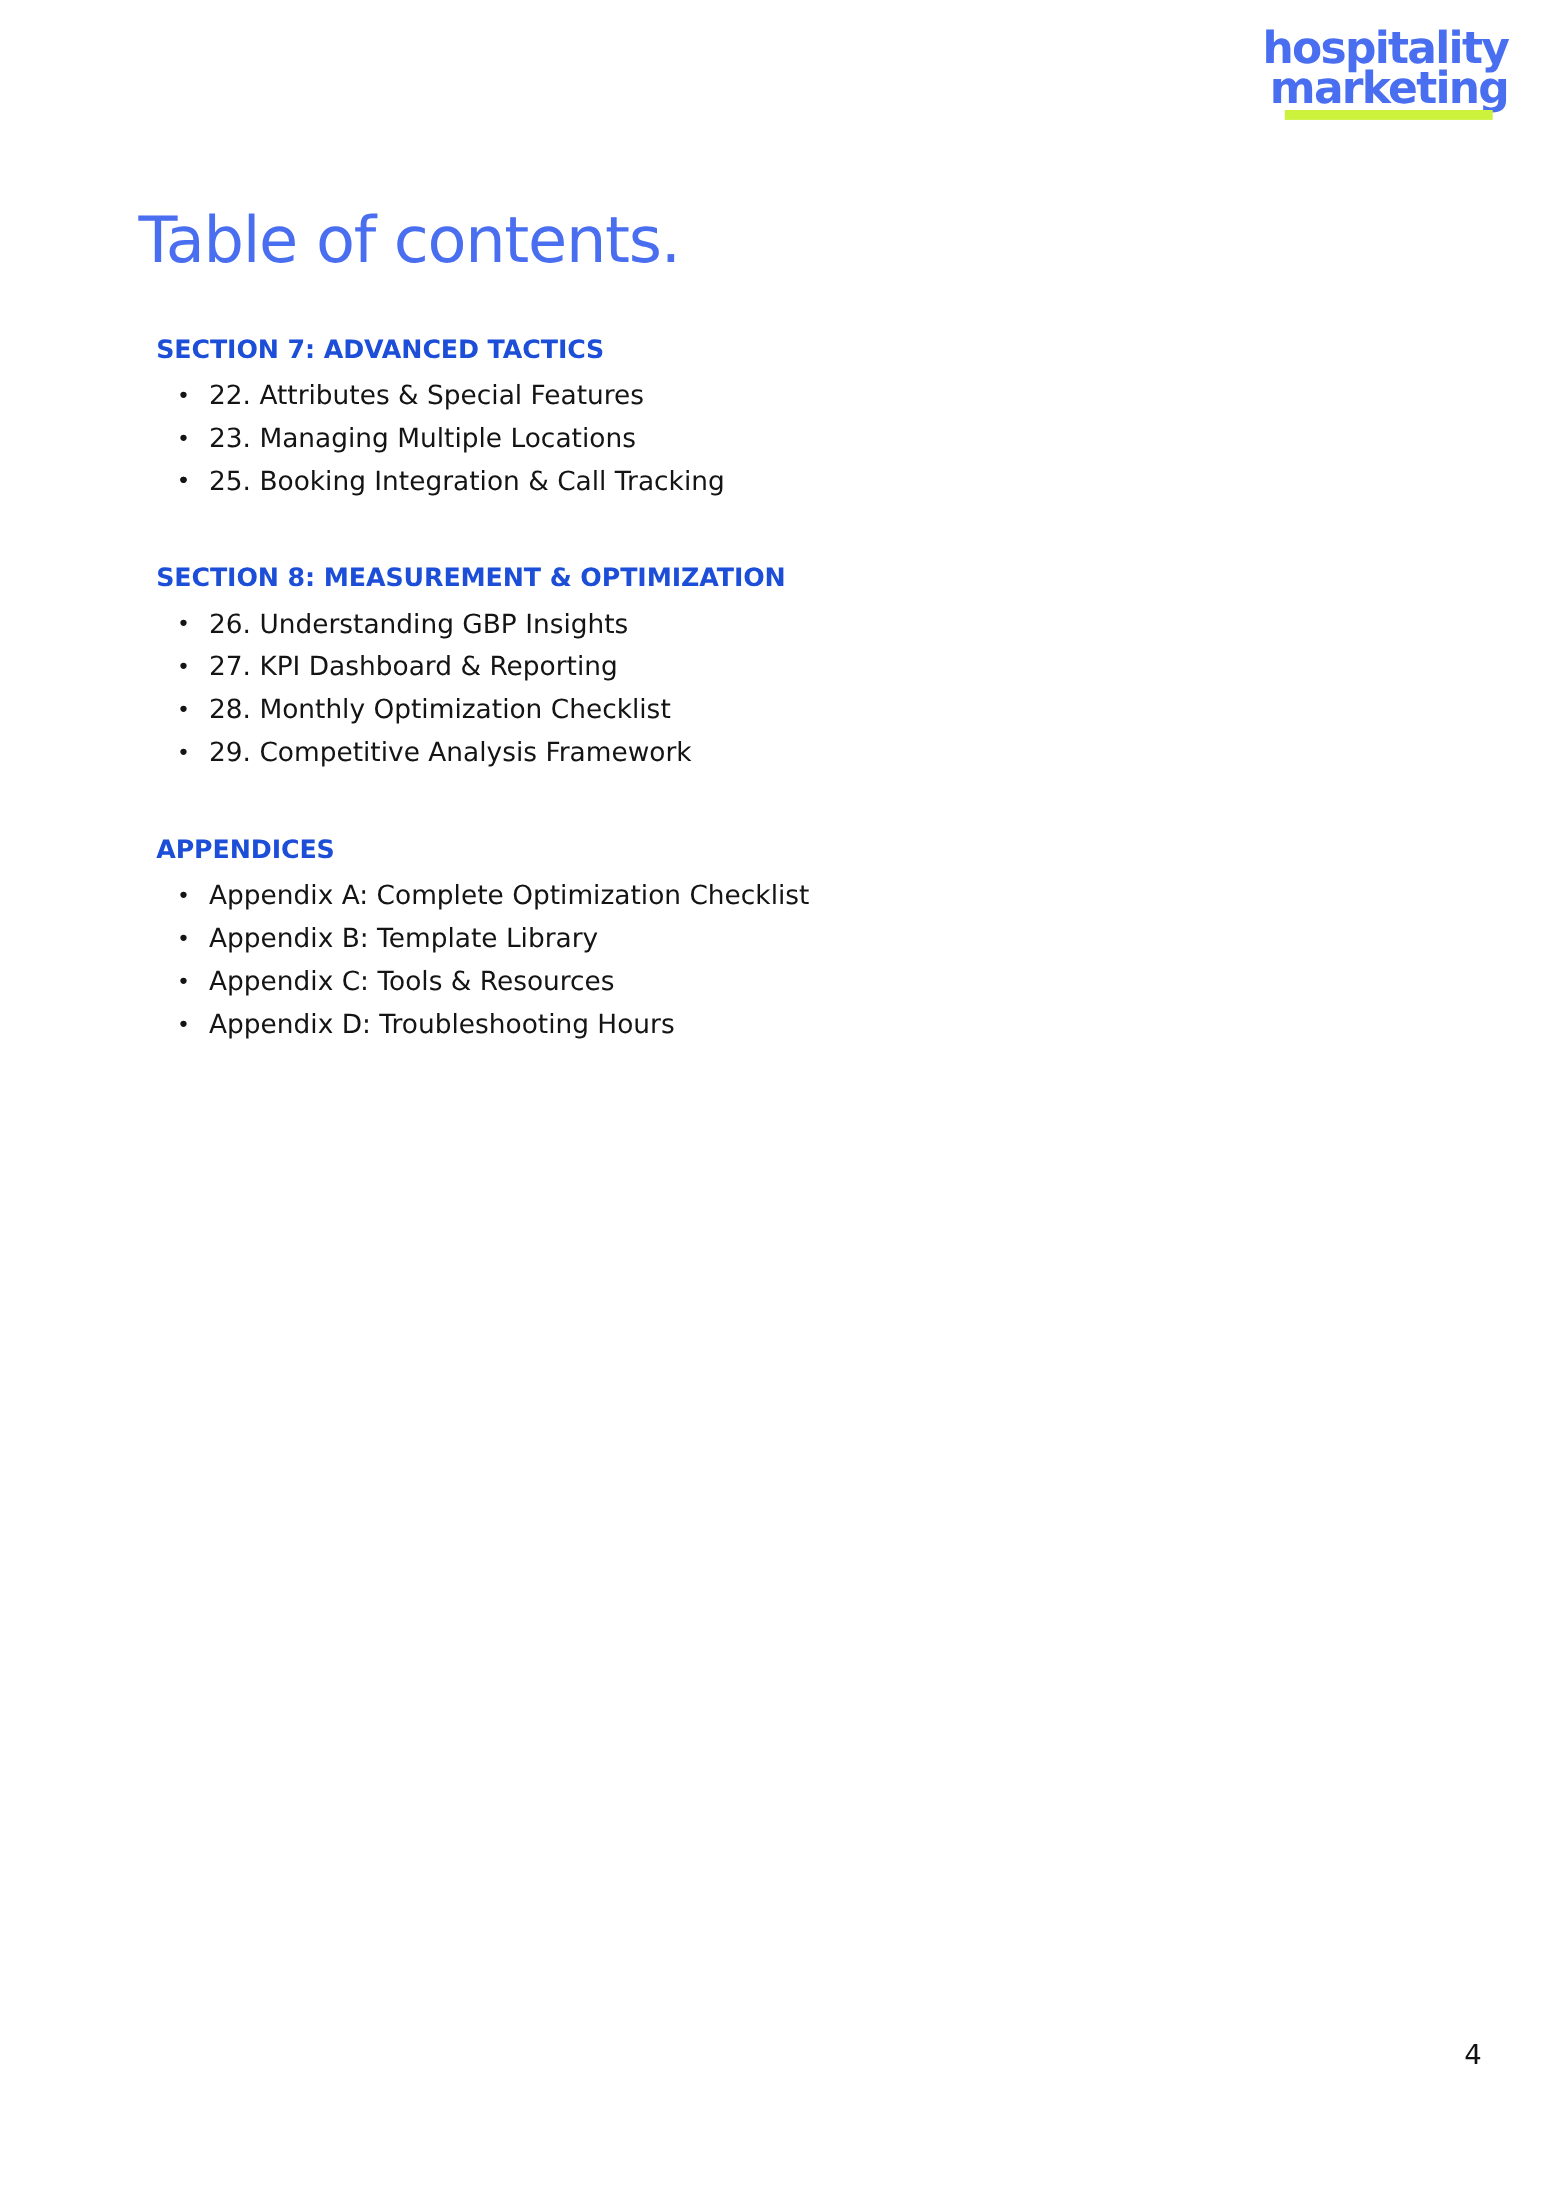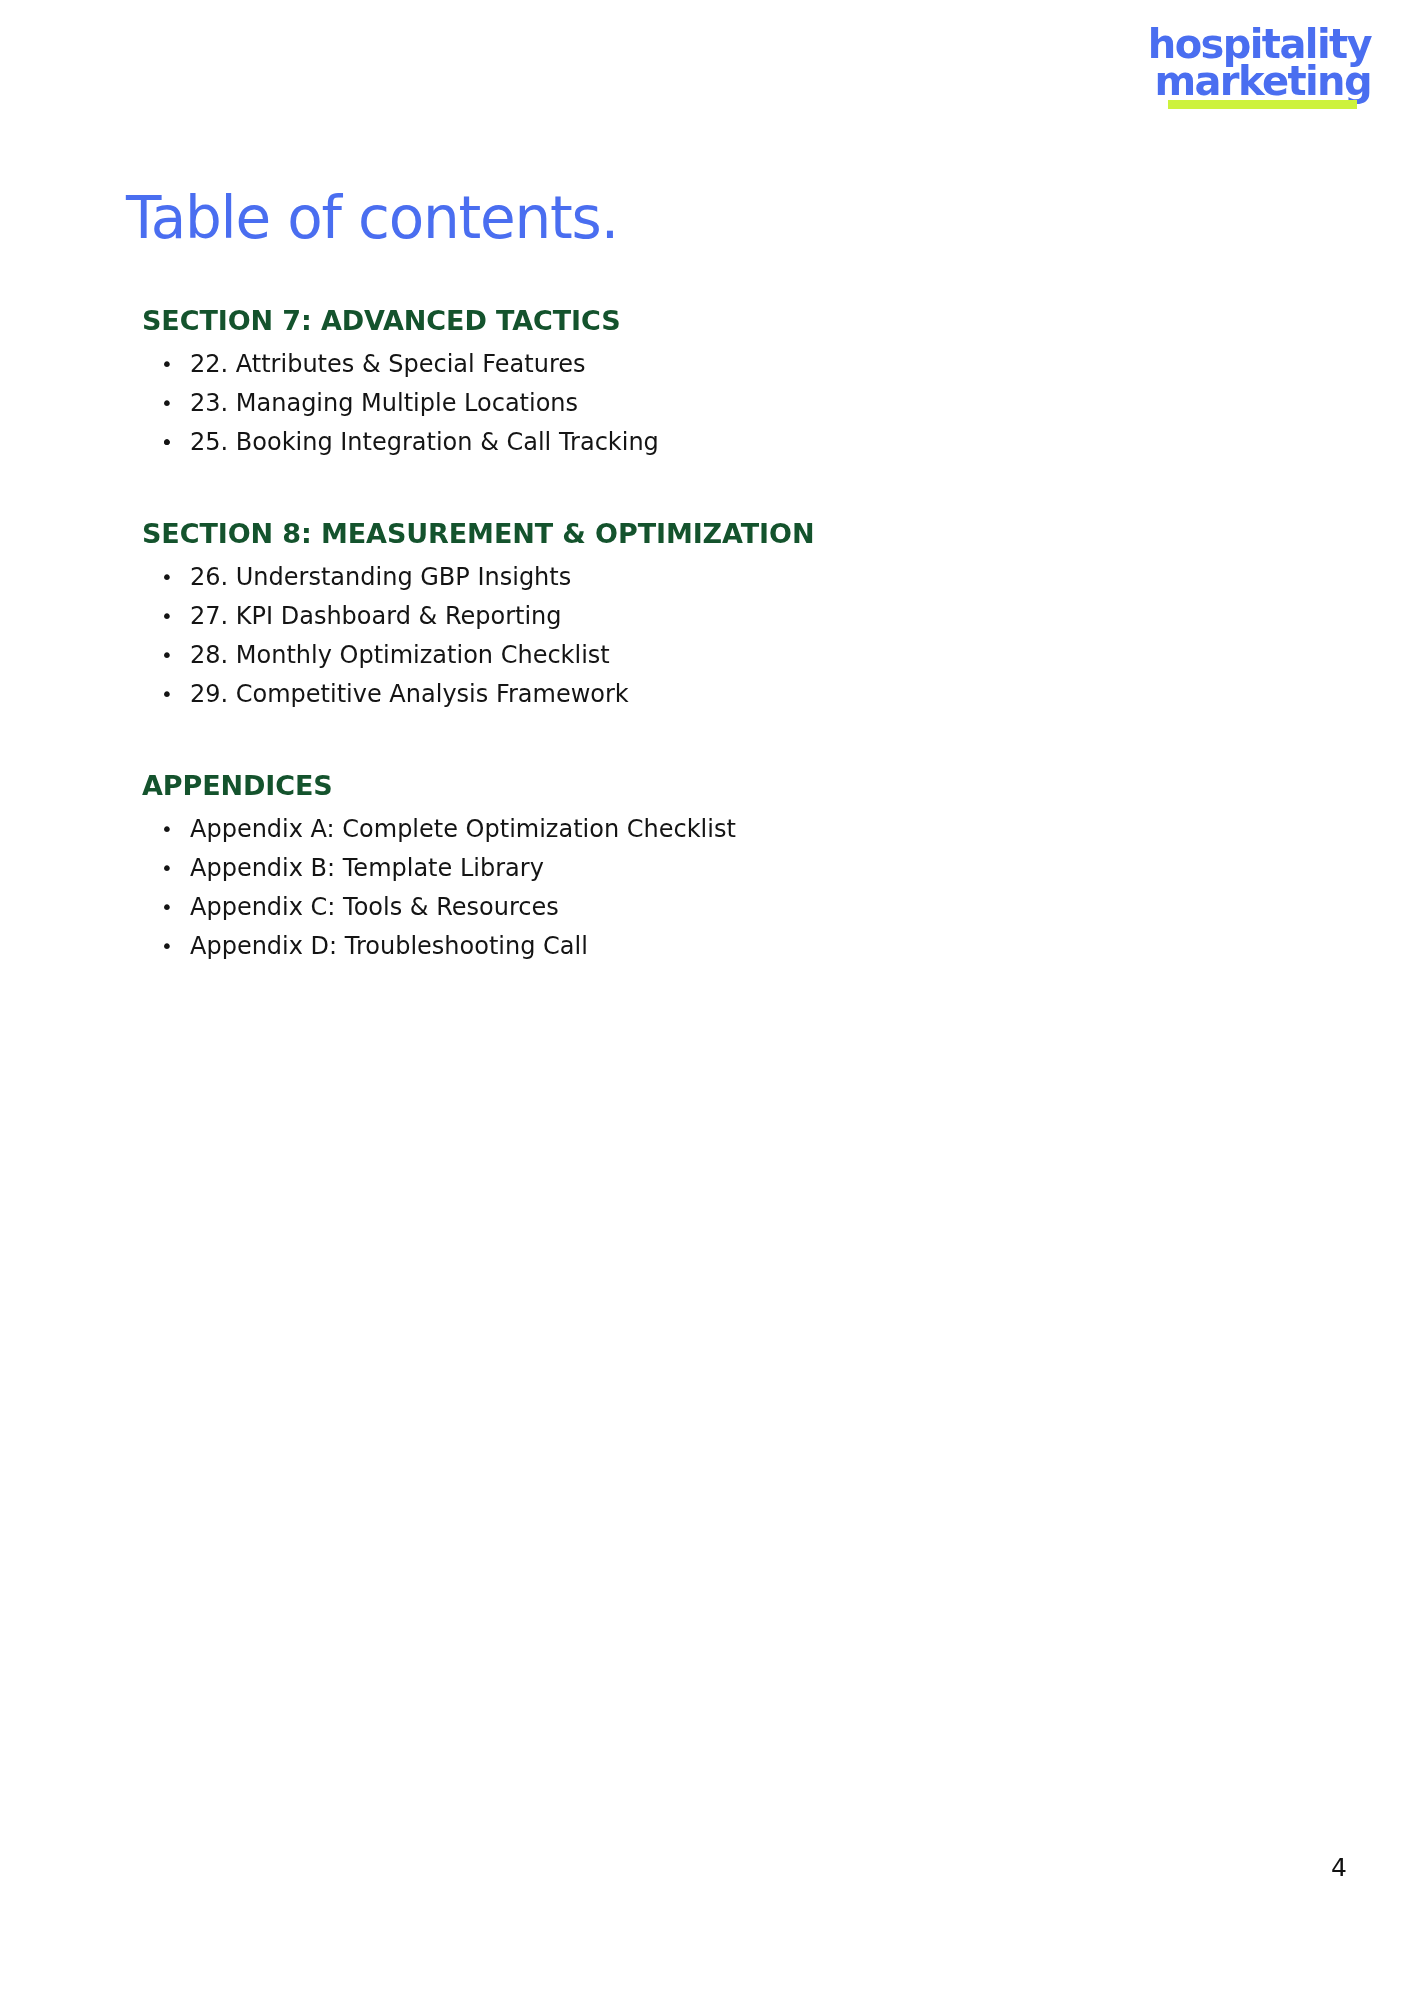--- a/index.html
+++ b/index.html
@@ -77,23 +77,23 @@
   }
 
   .toc-section {
     margin-bottom: 56px;
   }
   .toc-section:last-child { margin-bottom: 0; }
 
   .section-heading {
     font-family: "DejaVu Sans", "Liberation Sans", sans-serif;
     font-weight: 700;
-    font-size: 27px;
+    font-size: 23px;
     letter-spacing: -0.1px;
-    color: #14532d;
+    color: #1d4ed8;
     margin: 0 0 9px 0;
     white-space: nowrap;
   }
 
   .section-list {
     list-style: none;
     margin: 0;
     padding: 0;
   }
   .section-item {
@@ -195,21 +195,21 @@
         <li class="section-item">
           <span class="bullet">•</span>
           <span>Appendix B: Template Library</span>
         </li>
         <li class="section-item">
           <span class="bullet">•</span>
           <span>Appendix C: Tools &amp; Resources</span>
         </li>
         <li class="section-item">
           <span class="bullet">•</span>
-          <span>Appendix D: Troubleshooting Call</span>
+          <span>Appendix D: Troubleshooting Hours</span>
         </li>
       </ul>
     </div>
 
   </div>
 
   <div class="page-number">4</div>
 
 </div>
 

